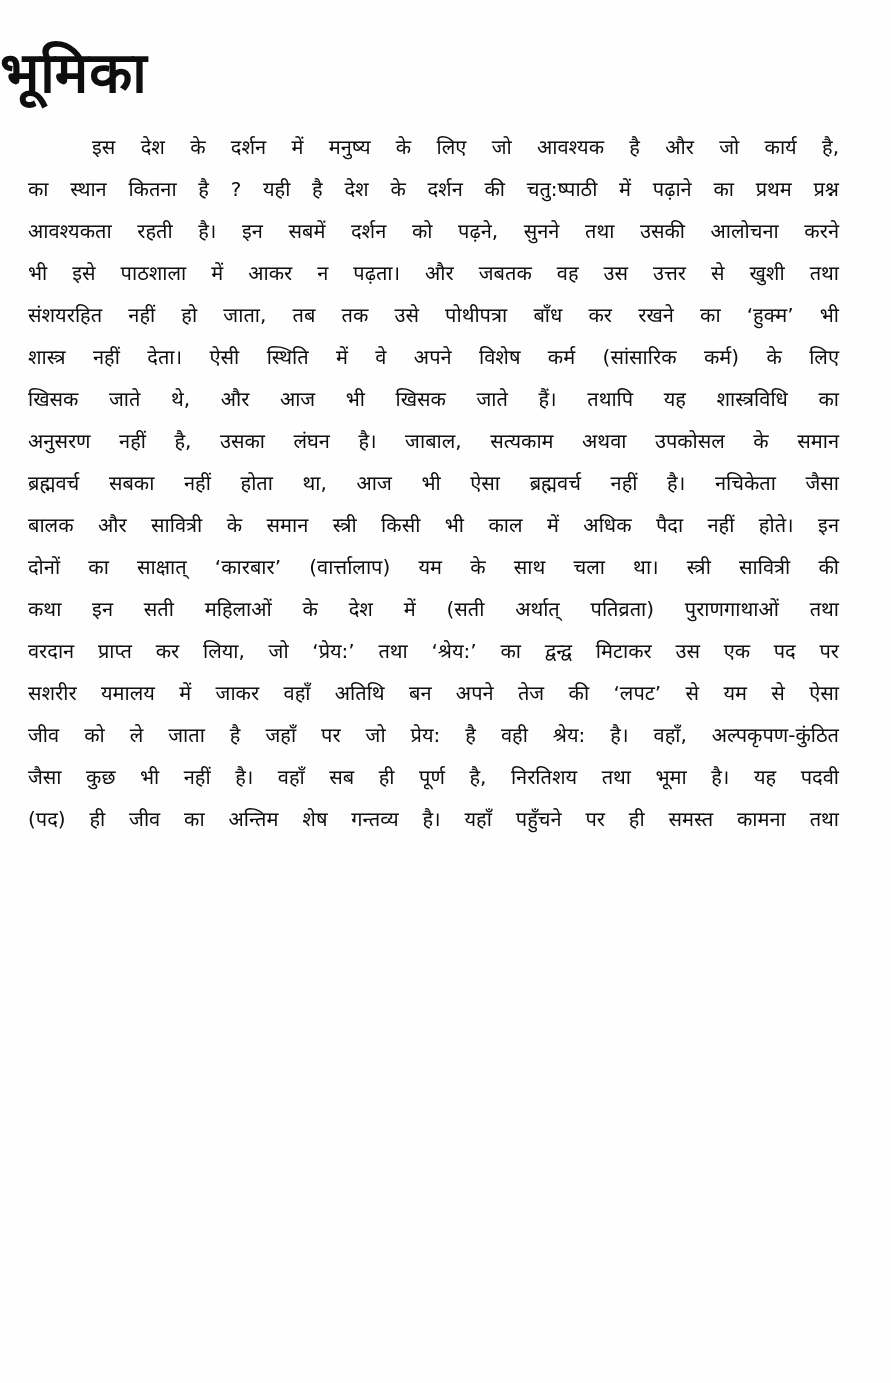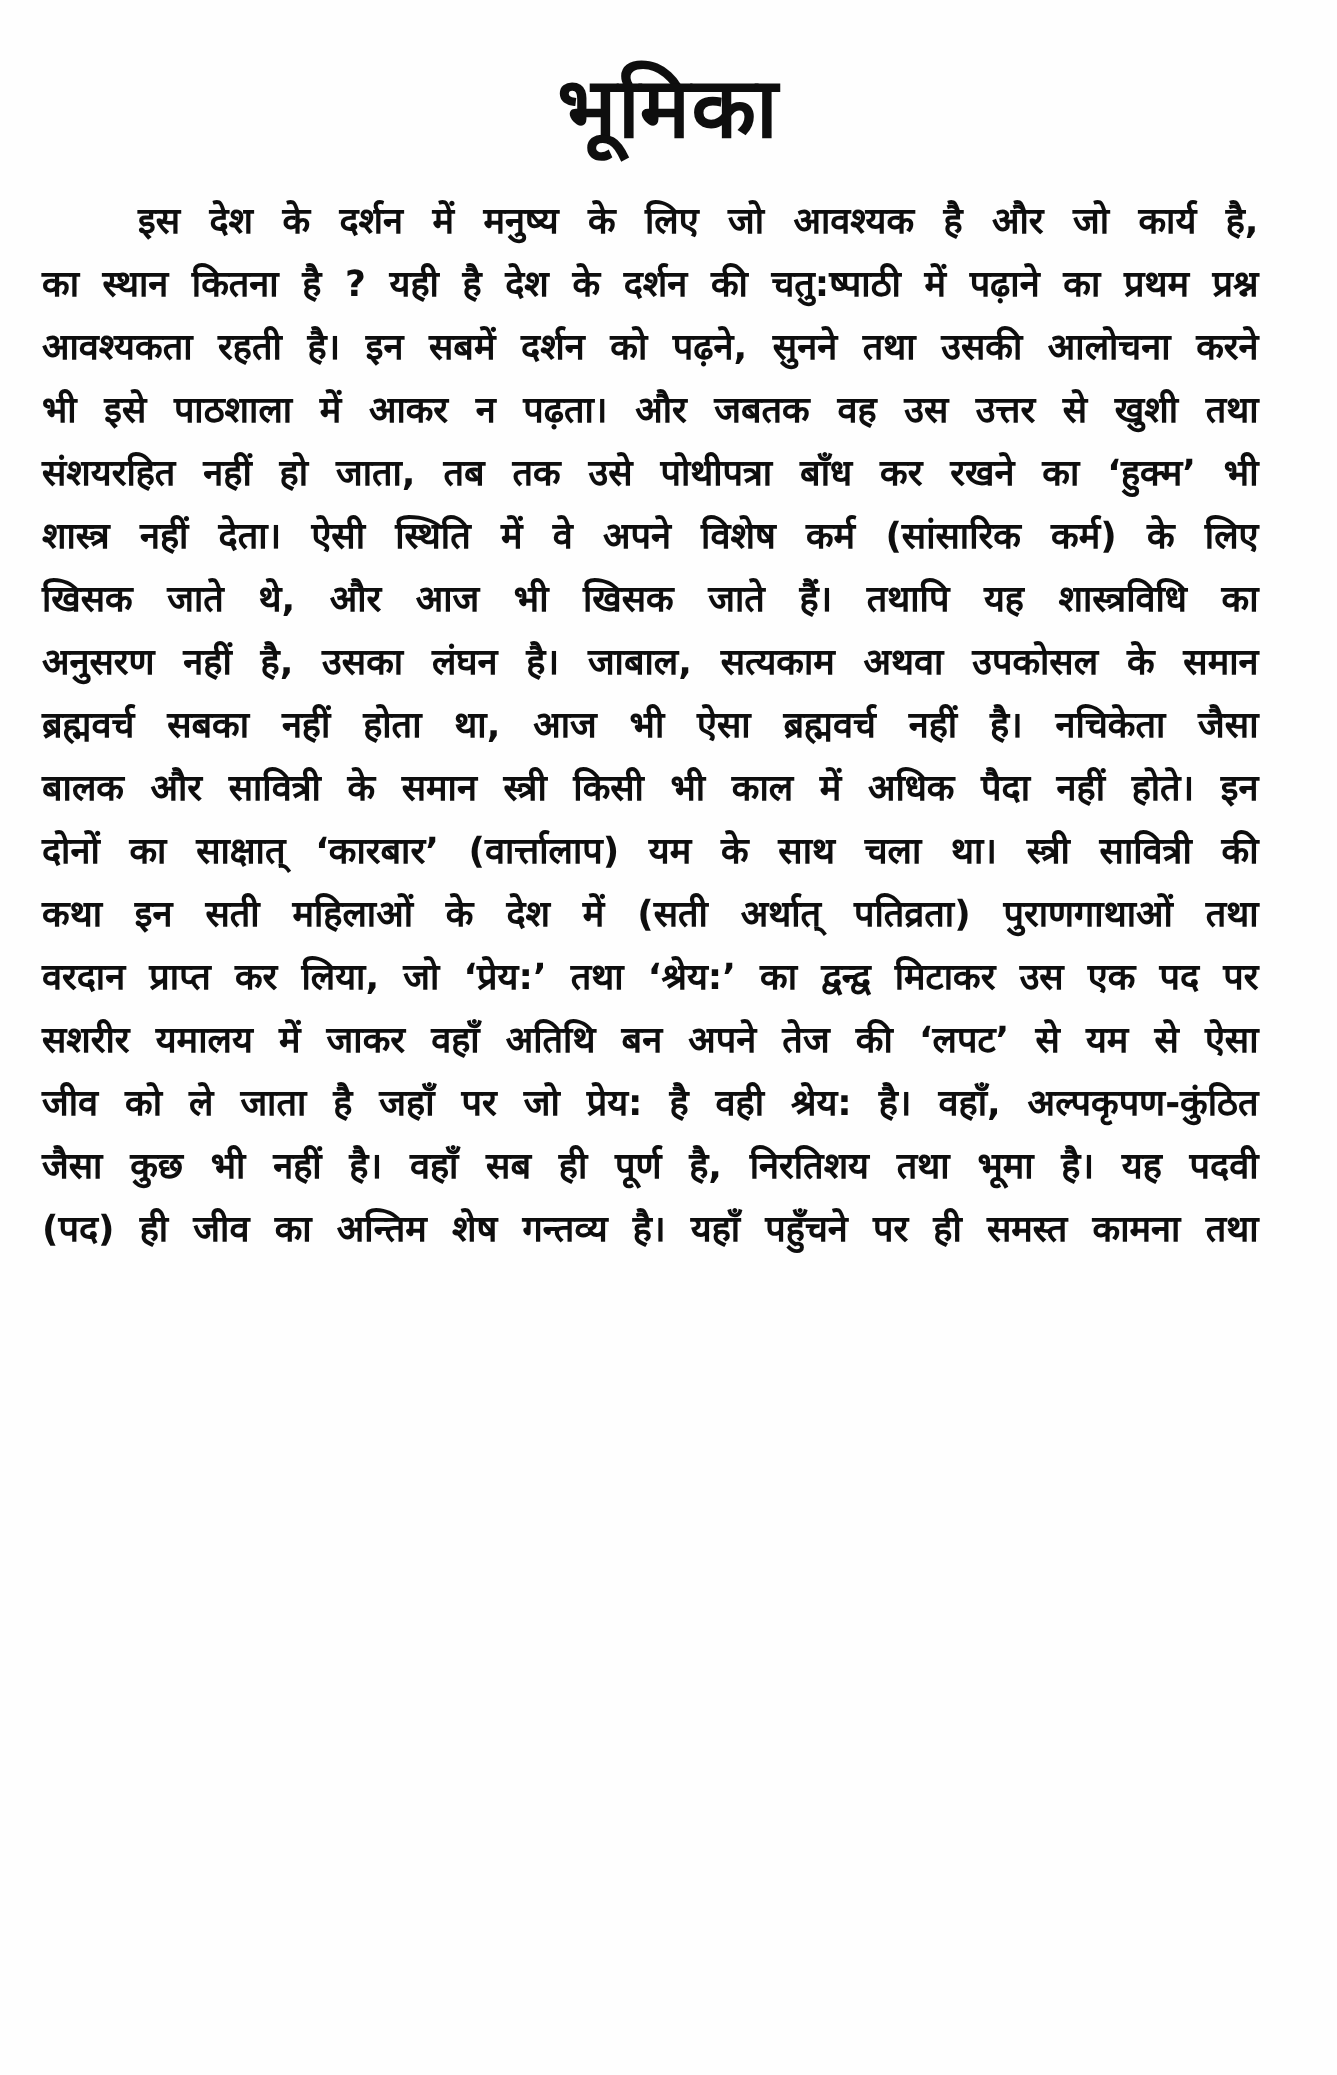--- a/index.html
+++ b/index.html
@@ -13,33 +13,32 @@
     height: 1383px;
     background: #fefefe;
     color: #0e0e0e;
     font-family: "DejaVu Sans", sans-serif;
     overflow: hidden;
     box-sizing: border-box;
   }
   .title {
     margin: 0;
     padding-top: 38px;
-    text-align: center;
     font-size: 56px;
     line-height: 70px;
     font-weight: 700;
     letter-spacing: 1px;
   }
   .body-text {
     margin: 18px 52px 0 28px;
   }
   .line {
-    font-size: 24px;
+    font-size: 20px;
     line-height: 42px;
-    font-weight: 700;
+    font-weight: 400;
     white-space: normal;
     text-align: justify;
     text-align-last: justify;
     word-spacing: 2px;
   }
   .line.indent {
     text-indent: 64px;
   }
 </style>
 </head>

